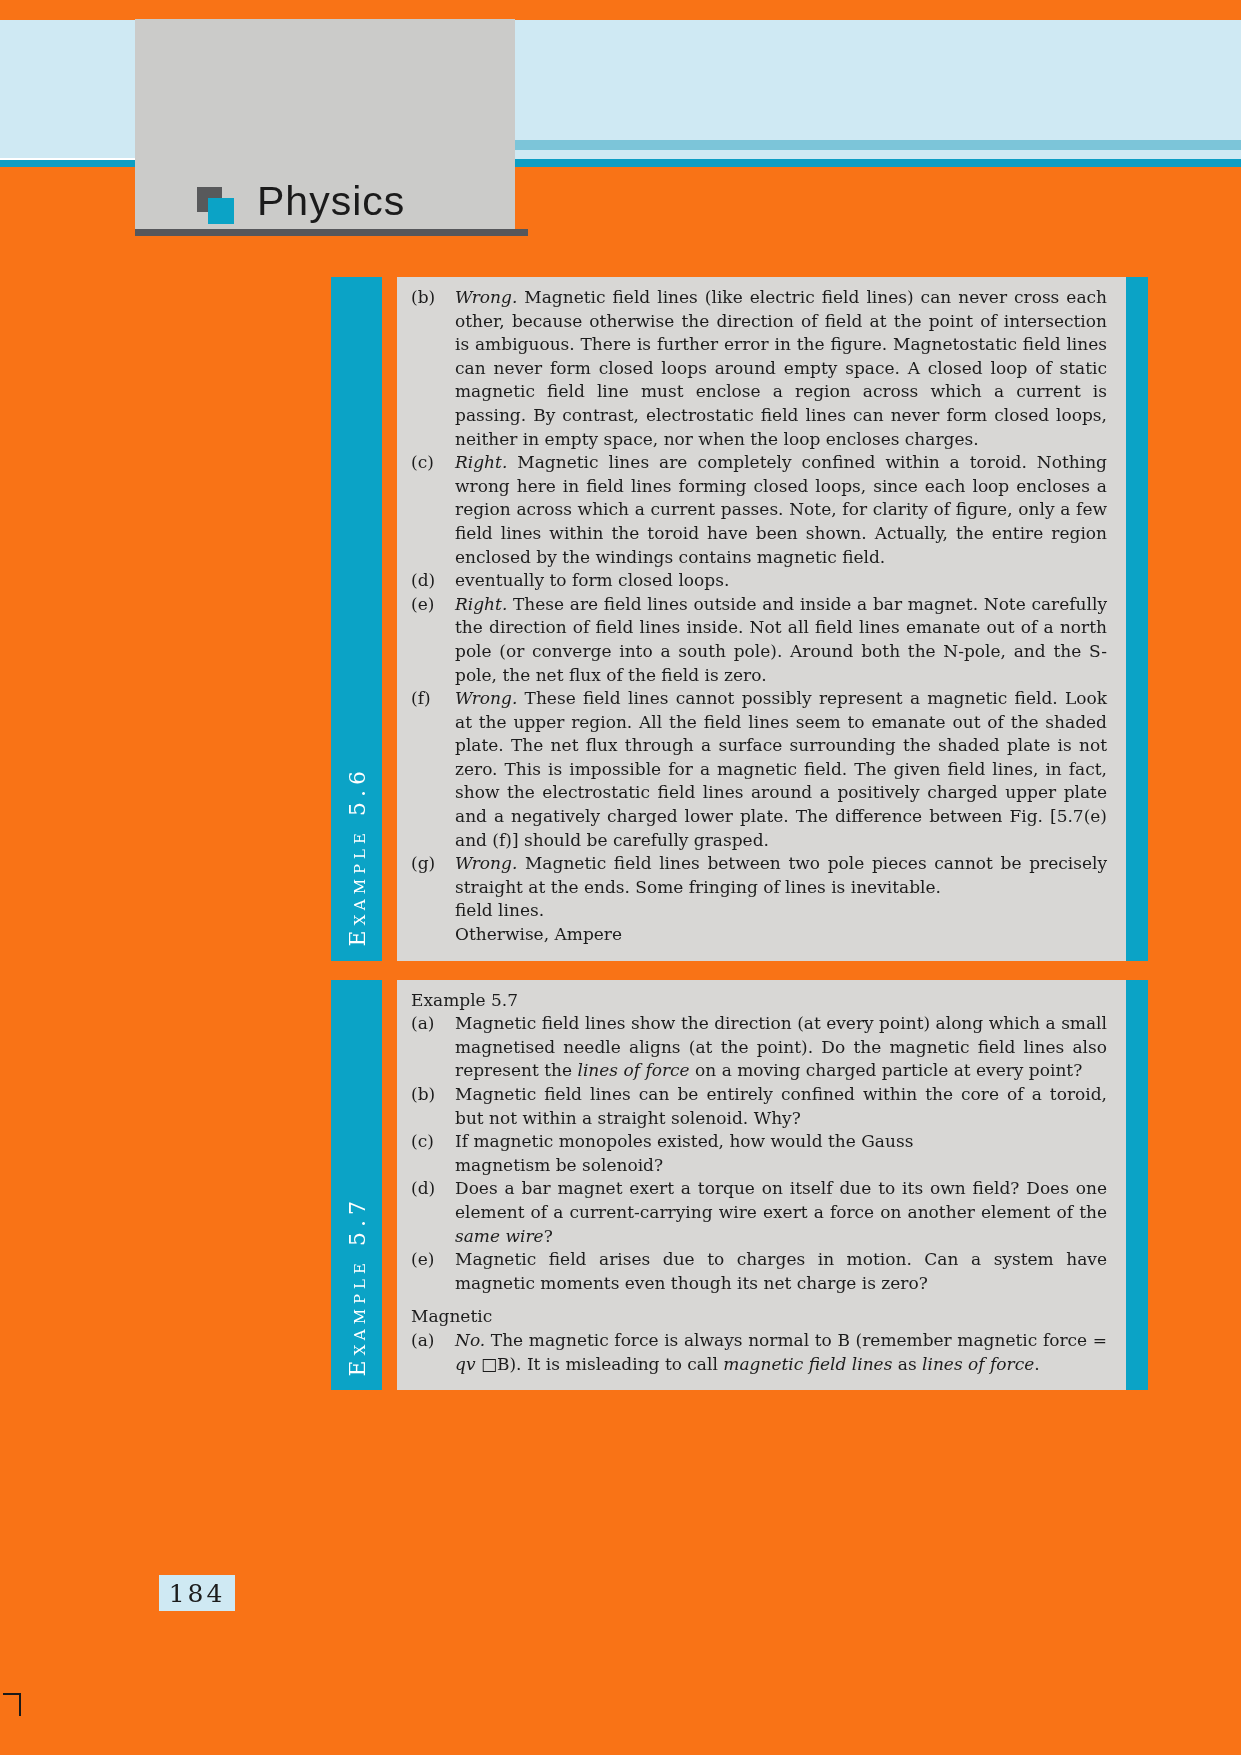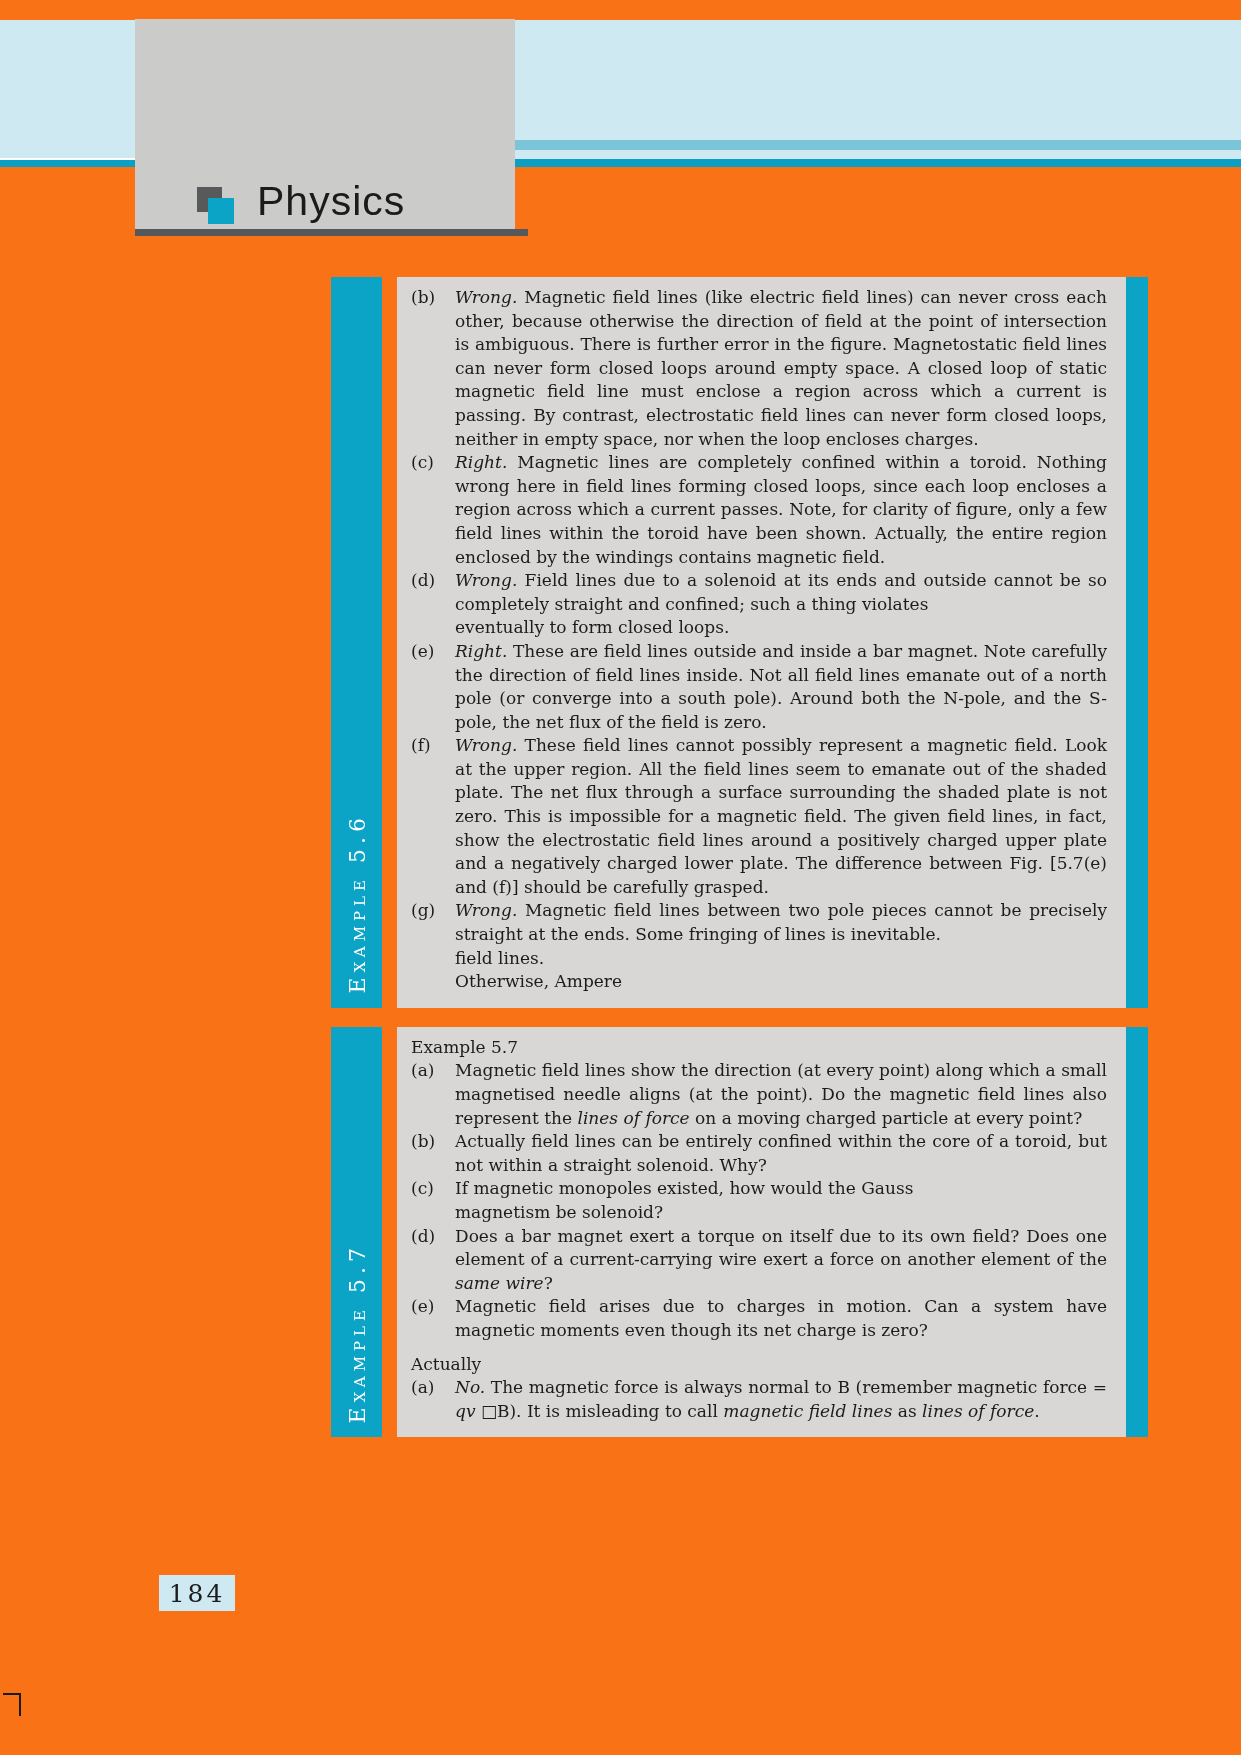--- a/index.html
+++ b/index.html
@@ -131,21 +131,20 @@
             </div>
             <div class="item">
               <span class="item-marker">(c)</span>
               <div class="item-body">
                 <span class="seg"><em>Right.</em> Magnetic lines are completely confined within a toroid. Nothing wrong here in field lines forming closed loops, since each loop encloses a region across which a current passes. Note, for clarity of figure, only a few field lines within the toroid have been shown. Actually, the entire region enclosed by the windings contains magnetic field.</span>
               </div>
             </div>
             <div class="item">
               <span class="item-marker">(d)</span>
               <div class="item-body">
-                <span class="seg"><em>Wrong.</em> Field lines due to a solenoid at its ends and outside cannot be so completely straight and confined; such a thing violates</span>
                 <span class="seg">eventually to form closed loops.</span>
               </div>
             </div>
             <div class="item">
               <span class="item-marker">(e)</span>
               <div class="item-body">
                 <span class="seg"><em>Right.</em> These are field lines outside and inside a bar magnet. Note carefully the direction of field lines inside. Not all field lines emanate out of a north pole (or converge into a south pole). Around both the N-pole, and the S-pole, the net flux of the field is zero.</span>
               </div>
             </div>
             <div class="item">
@@ -176,21 +175,21 @@
         <div id="ex57-items">
             <div class="item">
               <span class="item-marker">(a)</span>
               <div class="item-body">
                 <span class="seg">Magnetic field lines show the direction (at every point) along which a small magnetised needle aligns (at the point). Do the magnetic field lines also represent the <em>lines of force</em> on a moving charged particle at every point?</span>
               </div>
             </div>
             <div class="item">
               <span class="item-marker">(b)</span>
               <div class="item-body">
-                <span class="seg">Actually field lines can be entirely confined within the core of a toroid, but not within a straight solenoid. Why?</span>
+                <span class="seg">Magnetic field lines can be entirely confined within the core of a toroid, but not within a straight solenoid. Why?</span>
               </div>
             </div>
             <div class="item">
               <span class="item-marker">(c)</span>
               <div class="item-body">
                 <span class="seg">If magnetic monopoles existed, how would the Gauss</span>
                 <span class="seg">magnetism be solenoid?</span>
               </div>
             </div>
             <div class="item">
@@ -199,21 +198,21 @@
                 <span class="seg">Does a bar magnet exert a torque on itself due to its own field? Does one element of a current-carrying wire exert a force on another element of the <em>same wire</em>?</span>
               </div>
             </div>
             <div class="item">
               <span class="item-marker">(e)</span>
               <div class="item-body">
                 <span class="seg">Magnetic field arises due to charges in motion. Can a system have magnetic moments even though its net charge is zero?</span>
               </div>
             </div>
           </div>
-        <div class="solution-heading">Actually</div>
+        <div class="solution-heading">Magnetic</div>
         <div id="ex57-solution">
             <div class="item">
               <span class="item-marker">(a)</span>
               <div class="item-body">
                 <span class="seg"><em>No.</em> The magnetic force is always normal to B (remember magnetic force = <em>qv</em> □B). It is misleading to call <em>magnetic field lines</em> as <em>lines of force</em>.</span>
               </div>
             </div>
           </div>
       </div>
       <div class="right-strip"></div>

